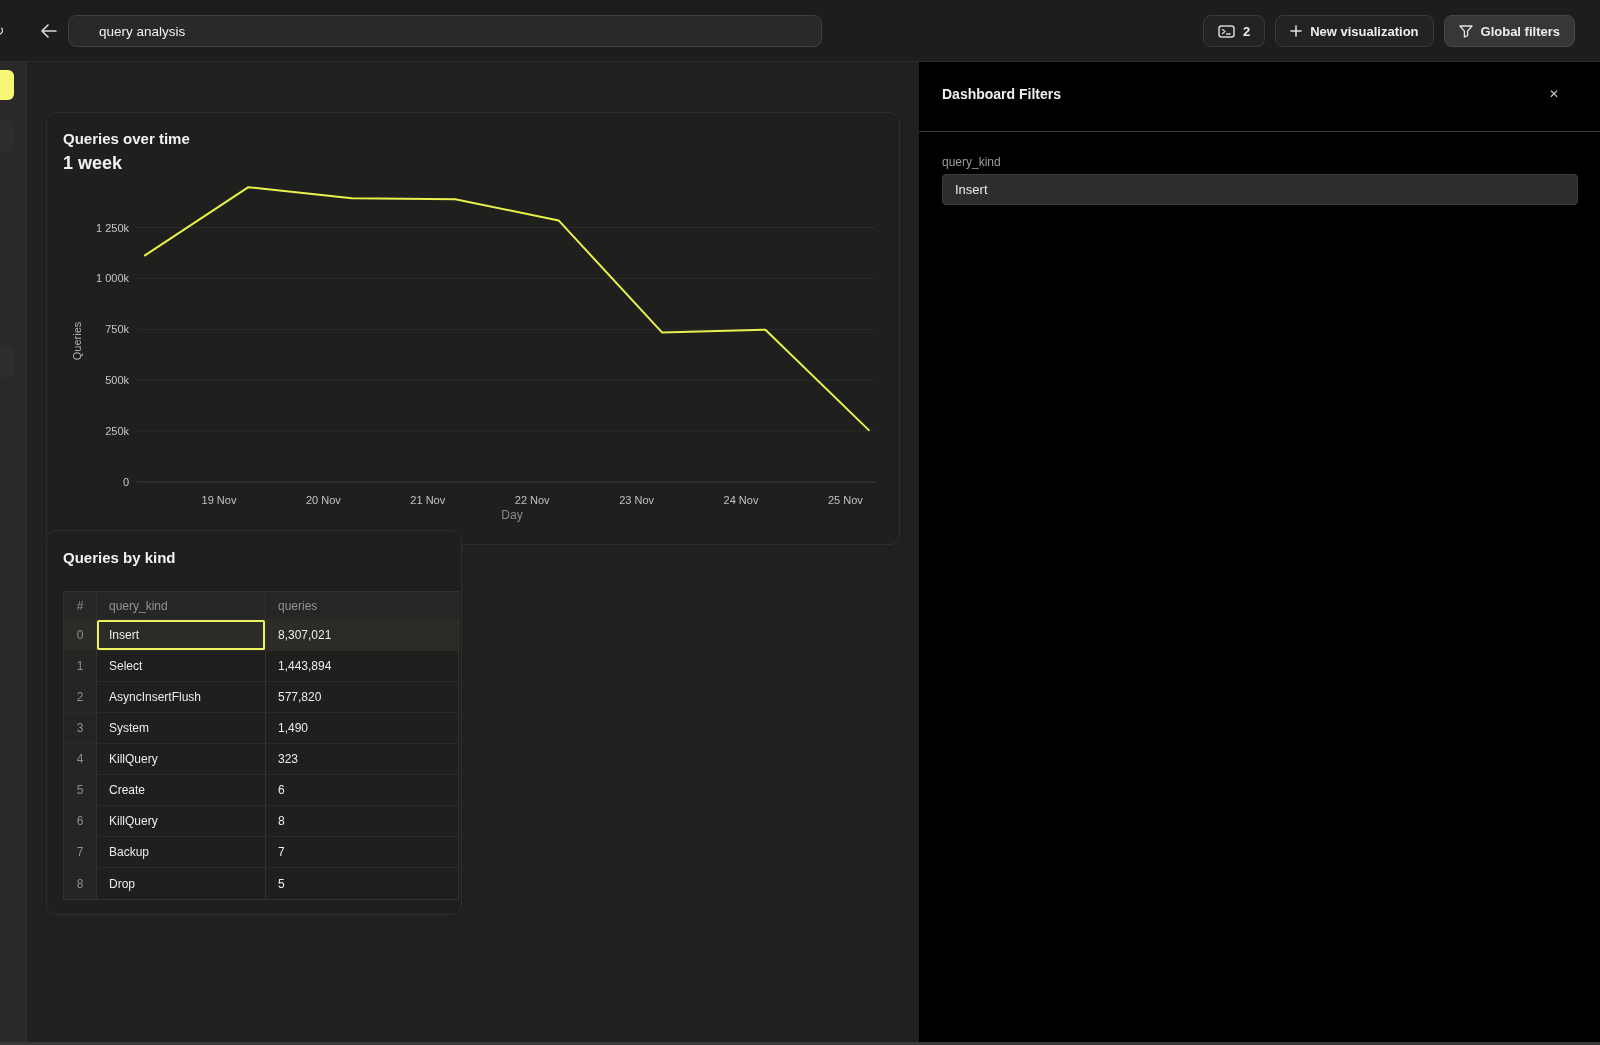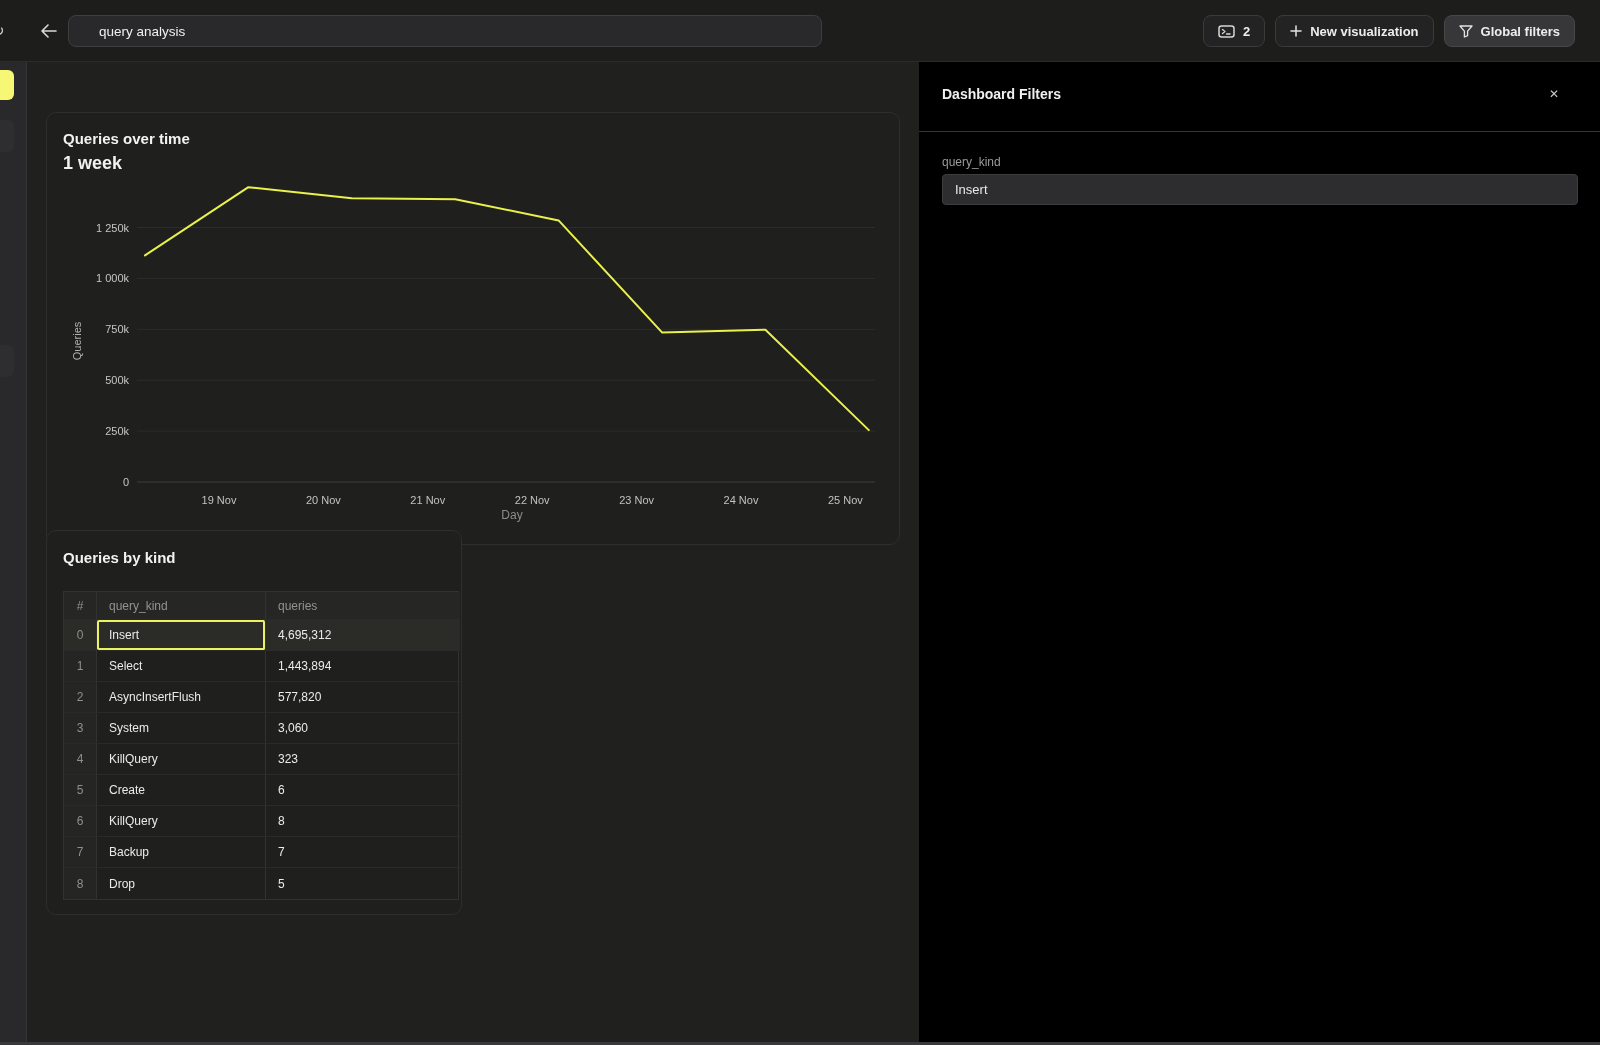--- a/index.html
+++ b/index.html
@@ -133,36 +133,36 @@
     <div class="qtable">
       <div class="trow thead">
         <div class="cell idx">#</div>
         <div class="cell kind">query_kind</div>
         <div class="cell">queries</div>
       </div>
       <div id="table-rows">
           <div class="trow hl">
             <div class="cell idx">0</div>
             <div class="cell kind selected">Insert</div>
-            <div class="cell ">4,695,312</div>
+            <div class="cell ">8,307,021</div>
           </div>
           <div class="trow">
             <div class="cell idx">1</div>
             <div class="cell kind">Select</div>
             <div class="cell ">1,443,894</div>
           </div>
           <div class="trow">
             <div class="cell idx">2</div>
             <div class="cell kind">AsyncInsertFlush</div>
             <div class="cell ">577,820</div>
           </div>
           <div class="trow">
             <div class="cell idx">3</div>
             <div class="cell kind">System</div>
-            <div class="cell ">3,060</div>
+            <div class="cell ">1,490</div>
           </div>
           <div class="trow">
             <div class="cell idx">4</div>
             <div class="cell kind">KillQuery</div>
             <div class="cell ">323</div>
           </div>
           <div class="trow">
             <div class="cell idx">5</div>
             <div class="cell kind">Create</div>
             <div class="cell ">6</div>

